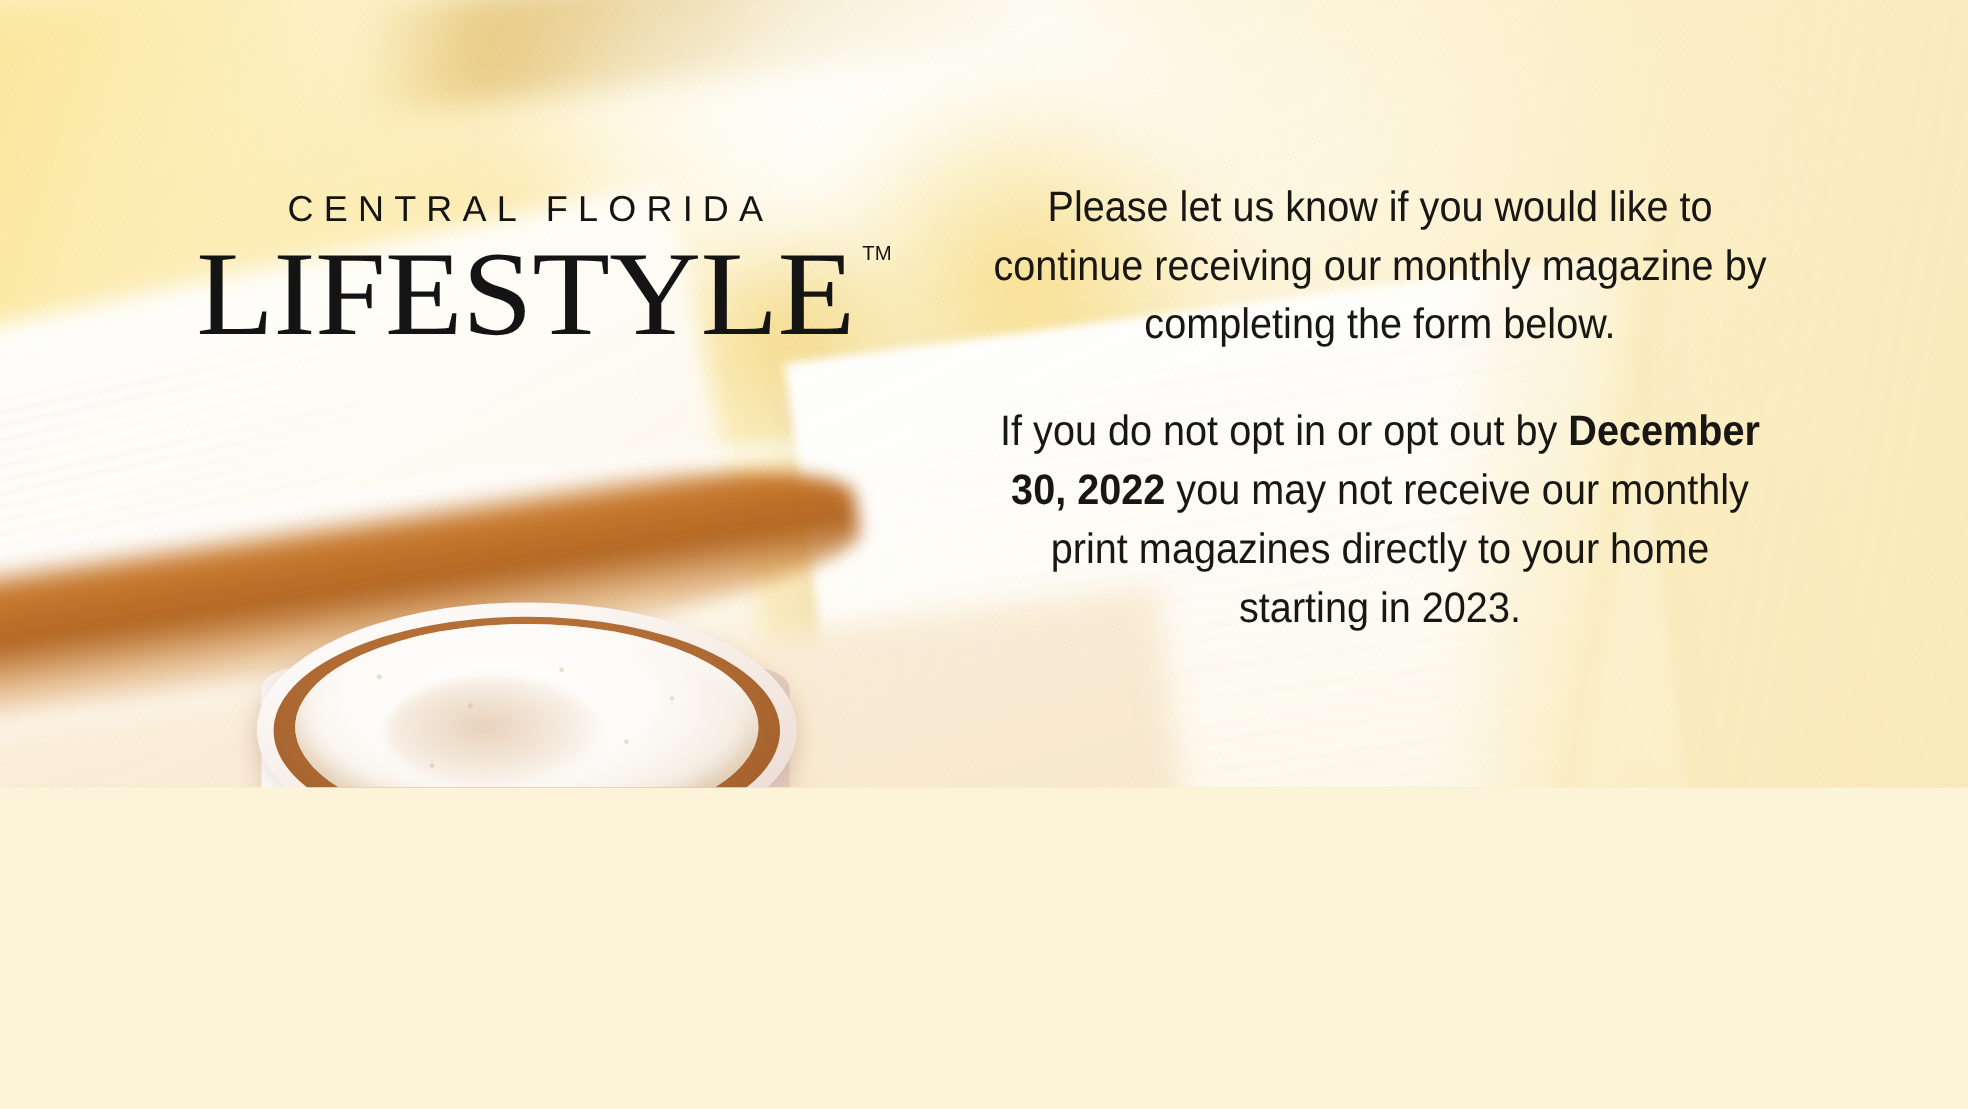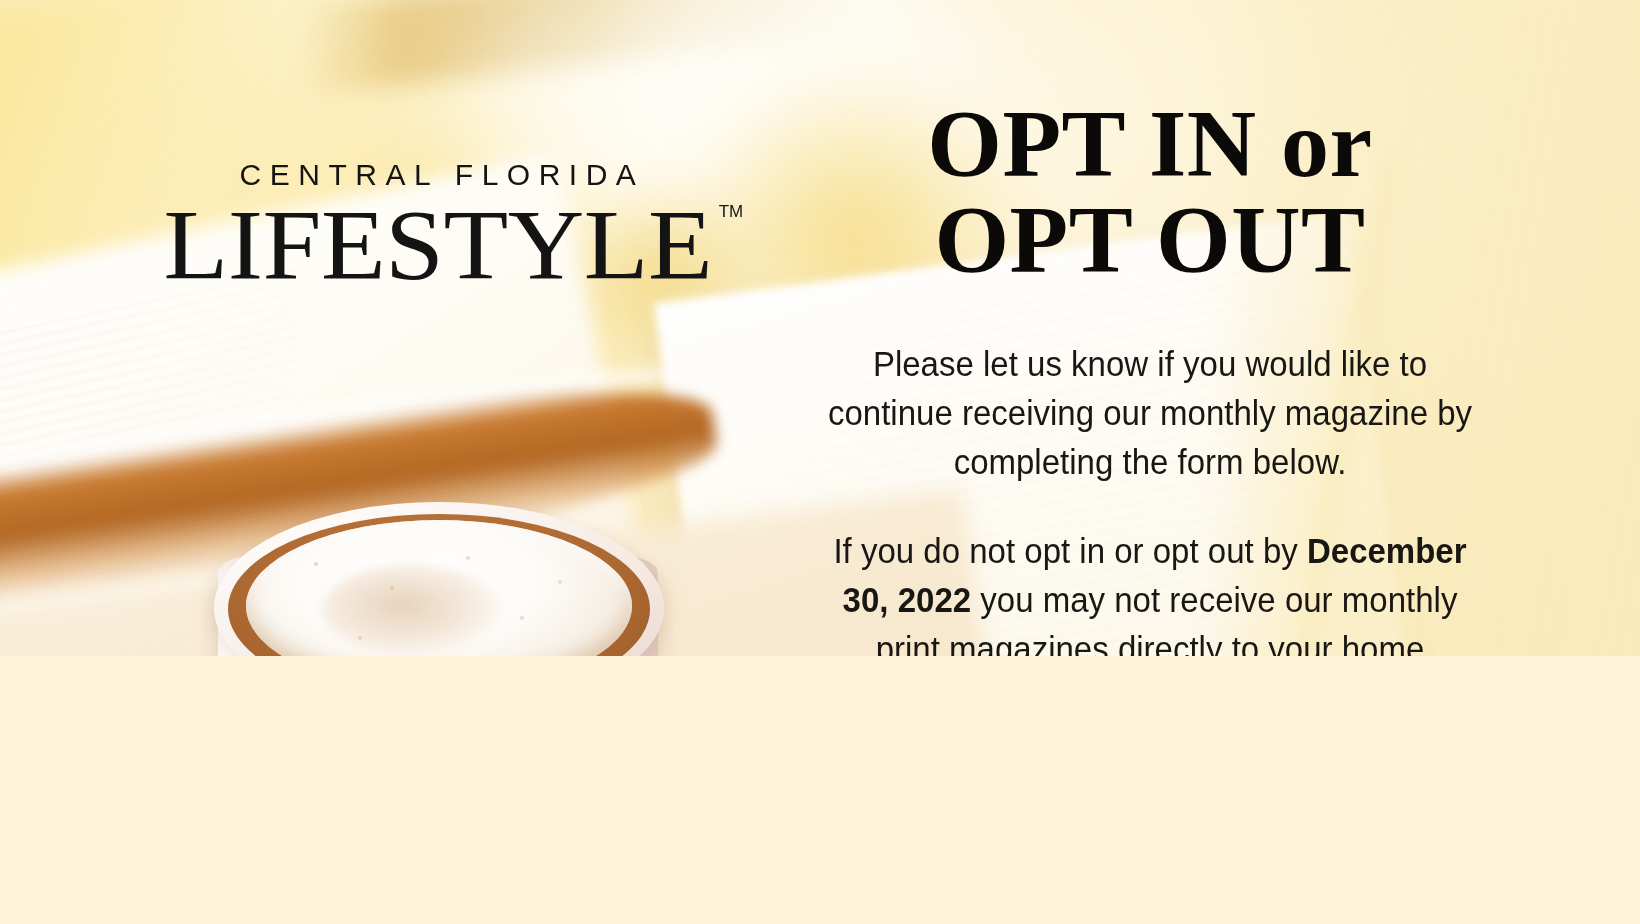--- a/index.html
+++ b/index.html
@@ -222,24 +222,20 @@
   <div id="logo">
     <div class="logo-top">CENTRAL FLORIDA</div>
     <div class="logo-main">
       <span>LIFESTYLE</span>
       <span class="logo-tm">TM</span>
     </div>
   </div>
 
   <div id="panel">
 
-    <div class="headline">
-      <span class="ln">OPT IN or</span>
-      <span class="ln">OPT OUT</span>
-    </div>
 
     <div class="body-copy">
       <p>Please let us know if you would like to continue receiving our monthly magazine by completing the form below.</p>
 
       <div class="gap"></div>
 
       <p><span>If you do not opt in or opt out by </span><span class="bold-date">December 30, 2022</span><span> you may not receive our monthly print magazines directly to your home starting in 2023.</span></p>
     </div>
 
   </div>

